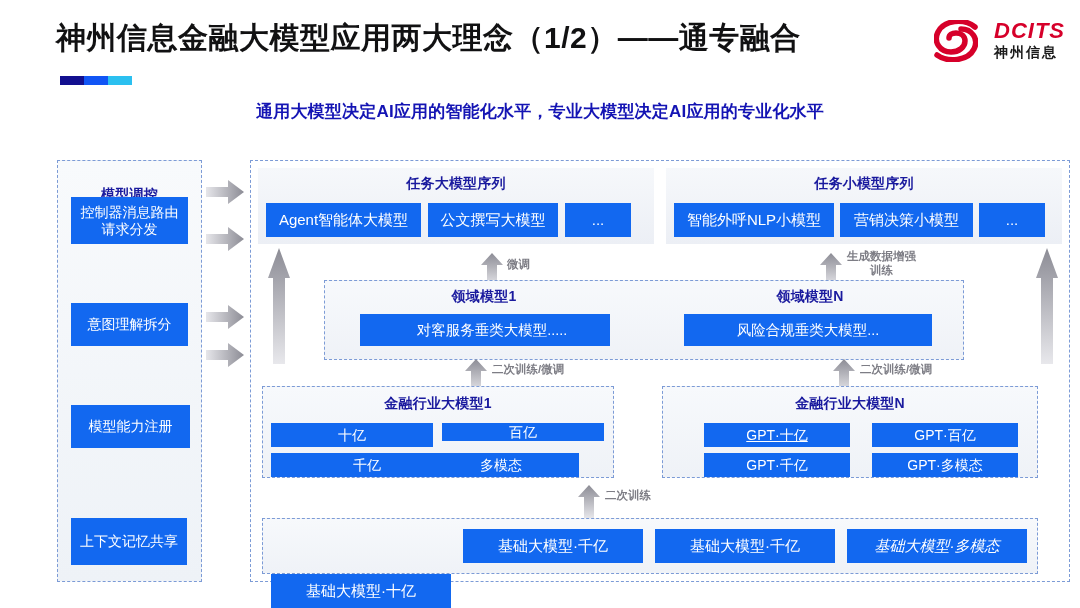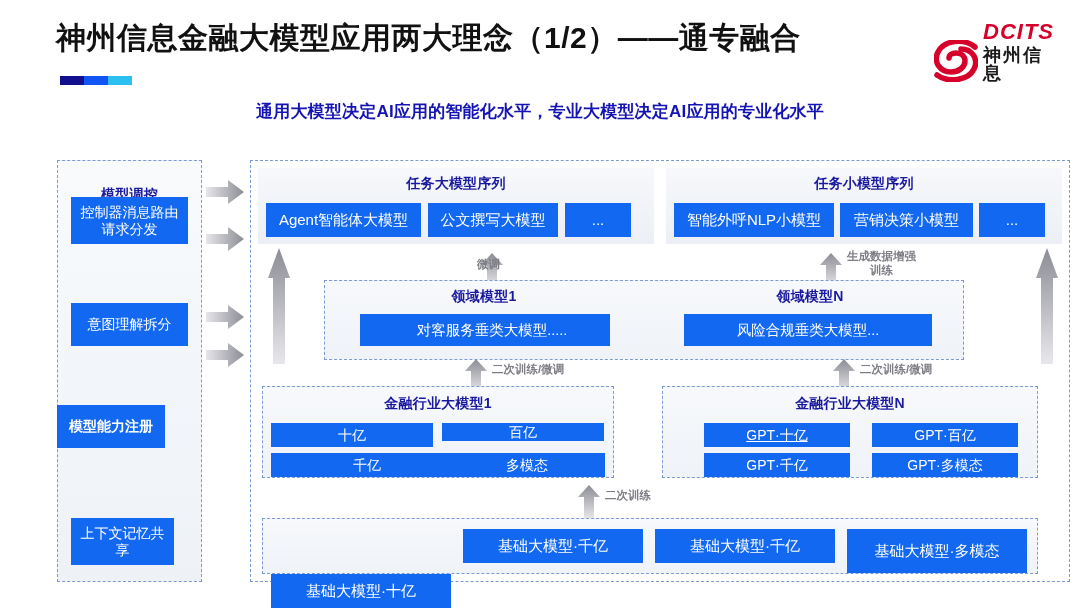--- a/index.html
+++ b/index.html
@@ -42,30 +42,30 @@
     font-weight: bold;
     color: #1414B4;
     letter-spacing: 0.2px;
   }
 
   
   #logo {
     position: absolute;
     right: 18px; top: 20px;
     width: 128px; height: 54px;
-    display: flex; align-items: flex-end; gap: 5px; margin-top: 8px;
+    display: flex; align-items: flex-start; gap: 16px;
   }
   #logo .mark { width: 44px; height: 42px; flex: none; }
   #logo .wordmarks { display: flex; flex-direction: column; line-height: 1; }
   #logo .en {
     font-size: 22px; font-weight: bold; color: #D6002A;
     letter-spacing: 1px; font-style: italic;
   }
   #logo .cn {
-    font-size: 18px; font-weight: bold; color: #1A1A1A;
+    font-size: 14px; font-weight: bold; color: #1A1A1A;
     letter-spacing: 2px; margin-top: 3px;
   }
 
   
   .dashed-panel {
     position: absolute;
     border: 1px dashed #7C9BD6;
     box-sizing: border-box;
   }
   .soft-panel {
@@ -154,24 +154,24 @@
 
 <div class="dashed-panel soft-panel" id="left-column"></div>
 <div class="panel-heading" id="left-column-title">模型调控</div>
 
 <div class="chip" style="left:71px; top:197px; width:117px; height:47px;">
   <span>控制器消息路由请求分发</span>
 </div>
 <div class="chip" style="left:71px; top:303px; width:117px; height:43px;">
   <span>意图理解拆分</span>
 </div>
-<div class="chip" style="left:57px; top:405px; width:108px; height:43px;font-weight:bold;">
+<div class="chip" style="left:71px; top:405px; width:119px; height:43px;">
   <span>模型能力注册</span>
 </div>
-<div class="chip" style="left:71px; top:518px; width:103px; height:47px;">
+<div class="chip" style="left:71px; top:518px; width:116px; height:47px;">
   <span>上下文记忆共享</span>
 </div>
 
 <div class="dashed-panel" style="left:250px; top:160px; width:820px; height:422px;"></div>
 
 <svg class="arrow-right" style="left:206px; top:180px;" viewBox="0 0 38 24">
   <defs>
       <linearGradient id="gR" x1="0" y1="0" x2="1" y2="0">
     <stop offset="0%" stop-color="#e6e6ea"></stop>
         <stop offset="100%" stop-color="#8c8c95"></stop>
@@ -218,21 +218,21 @@
       <linearGradient id="gU" x1="0" y1="1" x2="0" y2="0">
     <stop offset="0%" stop-color="#e8e8ec"></stop>
         <stop offset="100%" stop-color="#8c8c95"></stop>
   </linearGradient>
     </defs>
   <path d="M5 116 H17 V30 H22 L11 0 L0 30 H5 Z" fill="url(#gU)"></path>
 </svg>
 <svg class="arrow-up" style="left:481px; top:253px;" viewBox="0 0 22 34">
   <path d="M6 34 H16 V12 H22 L11 0 L0 12 H6 Z" fill="url(#gU)"></path>
 </svg>
-<div class="arrow-label" style="left:477px; top:257px;">微调</div>
+<div class="arrow-label" style="left:507px; top:257px;">微调</div>
 
 <svg class="arrow-up" style="left:820px; top:253px;" viewBox="0 0 22 34">
   <path d="M6 34 H16 V12 H22 L11 0 L0 12 H6 Z" fill="url(#gU)"></path>
 </svg>
 <div class="arrow-label" style="left:847px; top:249px; text-align:center;">
   <div>生成数据增强</div>
   <div>训练</div>
 </div>
 
 <svg class="arrow-up" style="left:1036px; top:248px; height:116px;" viewBox="0 0 22 116" preserveAspectRatio="none">
@@ -265,21 +265,21 @@
 <div class="panel-heading" style="position:absolute; left:262px; top:395px; width:352px;">金融行业大模型1</div>
 <div class="chip" style="left:271px; top:423px; width:162px; height:24px; font-size:14px;">
   <span>十亿</span>
 </div>
 <div class="chip" style="left:442px; top:423px; width:162px; height:18px; font-size:14px;">
   <span>百亿</span>
 </div>
 <div class="chip" style="left:271px; top:453px; width:192px; height:24px; font-size:14px;">
   <span>千亿</span>
 </div>
-<div class="chip" style="left:449px; top:453px; width:156px; height:24px; font-size:14px;">
+<div class="chip" style="left:423px; top:453px; width:156px; height:24px; font-size:14px;">
   <span>多模态</span>
 </div>
 
 <div class="dashed-panel" style="left:662px; top:386px; width:376px; height:92px; background:linear-gradient(180deg,#f7f9fc 0%,#eff2f7 100%);"></div>
 <div class="panel-heading" style="position:absolute; left:662px; top:395px; width:376px;">金融行业大模型N</div>
 <div class="chip" style="left:704px; top:423px; width:146px; height:24px; font-size:14px;text-decoration:underline;">
   <span>GPT·十亿</span>
 </div>
 <div class="chip" style="left:872px; top:423px; width:146px; height:24px; font-size:14px;">
   <span>GPT·百亿</span>
@@ -299,15 +299,15 @@
 <div class="dashed-panel" style="left:262px; top:518px; width:776px; height:56px; background:linear-gradient(180deg,#f7f9fc 0%,#eff2f7 100%);"></div>
 <div class="chip" style="left:271px; top:529px; width:180px; height:34px; font-size:15px;margin-top:45px;">
   <span>基础大模型·十亿</span>
 </div>
 <div class="chip" style="left:463px; top:529px; width:180px; height:34px; font-size:15px;">
   <span>基础大模型·千亿</span>
 </div>
 <div class="chip" style="left:655px; top:529px; width:180px; height:34px; font-size:15px;">
   <span>基础大模型·千亿</span>
 </div>
-<div class="chip" style="left:847px; top:529px; width:180px; height:44px; font-size:15px;">
+<div class="chip" style="left:847px; top:529px; width:180px; height:34px; font-size:15px;font-style:italic;">
   <span>基础大模型·多模态</span>
 </div>
 
 </body></html>

